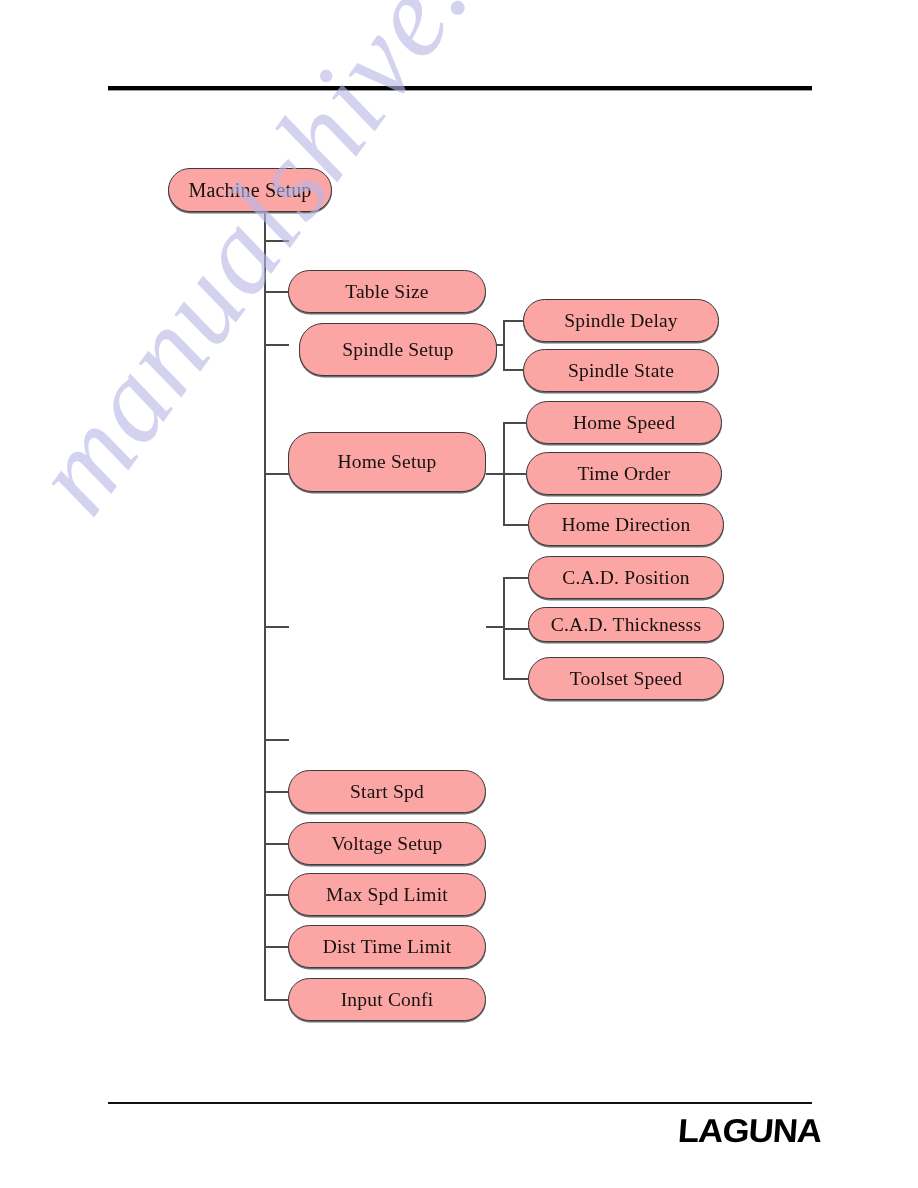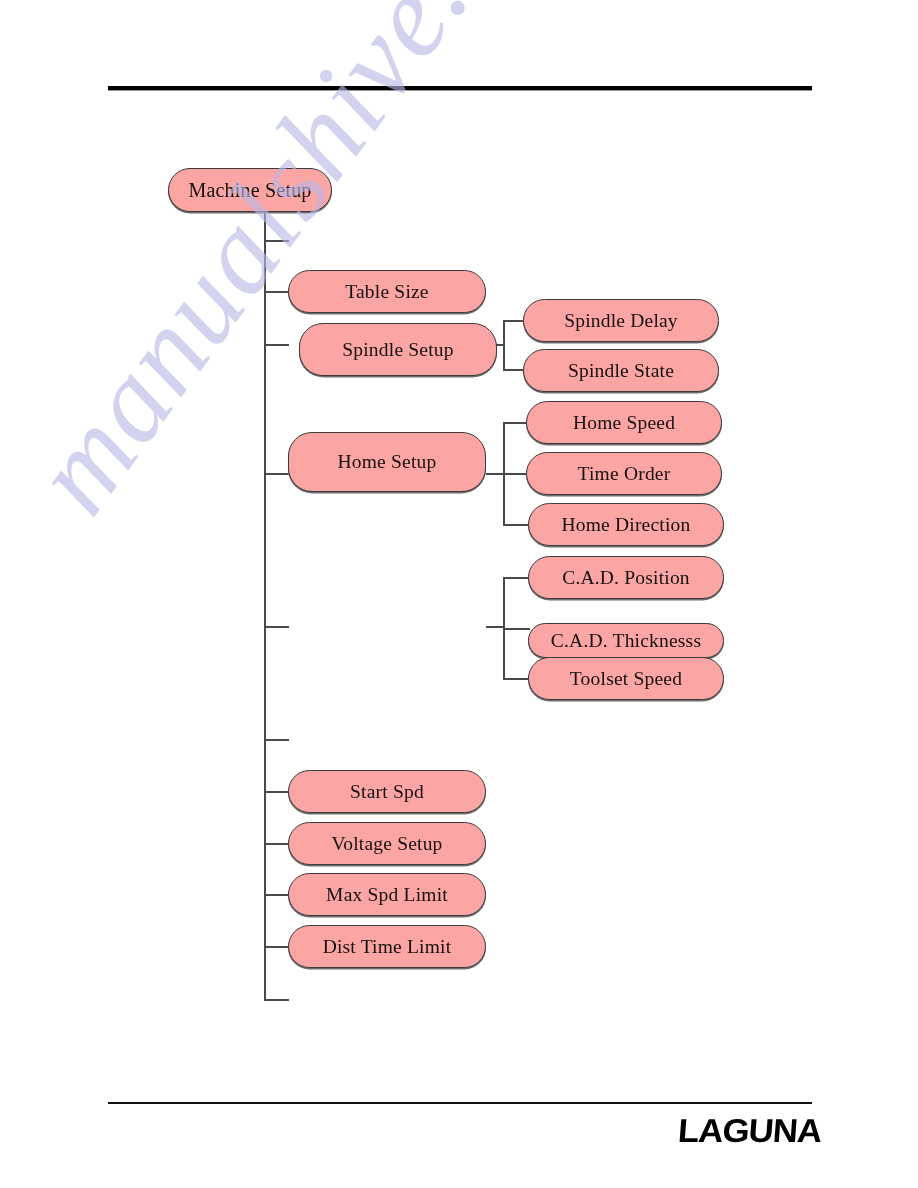--- a/index.html
+++ b/index.html
@@ -173,40 +173,43 @@
   </div>
   <div class="node" style="left:288px; top:822px; width:198px; height:43px;">
     <span>Voltage Setup</span>
   </div>
   <div class="node" style="left:288px; top:873px; width:198px; height:43px;">
     <span>Max Spd Limit</span>
   </div>
   <div class="node" style="left:288px; top:925px; width:198px; height:43px;">
     <span>Dist Time Limit</span>
   </div>
+  <div class="node" style="left:288px; top:978px; width:198px; height:43px;">
+    <span>Input Confi</span>
+  </div>
 
   <div class="node" style="left:523px; top:299px; width:196px; height:43px;">
     <span>Spindle Delay</span>
   </div>
   <div class="node" style="left:523px; top:349px; width:196px; height:43px;">
     <span>Spindle State</span>
   </div>
   <div class="node" style="left:526px; top:401px; width:196px; height:43px;">
     <span>Home Speed</span>
   </div>
   <div class="node" style="left:526px; top:452px; width:196px; height:43px;">
     <span>Time Order</span>
   </div>
   <div class="node" style="left:528px; top:503px; width:196px; height:43px;">
     <span>Home Direction</span>
   </div>
   <div class="node" style="left:528px; top:556px; width:196px; height:43px;">
     <span>C.A.D. Position</span>
   </div>
-  <div class="node" style="left:528px; top:607px; width:196px; height:35px;margin-top:16px;">
+  <div class="node" style="left:528px; top:607px; width:196px; height:35px;">
     <span>C.A.D. Thicknesss</span>
   </div>
   <div class="node" style="left:528px; top:657px; width:196px; height:43px;">
     <span>Toolset Speed</span>
   </div>
 
 </div>
 
 <div class="rule-bottom"></div>
 

